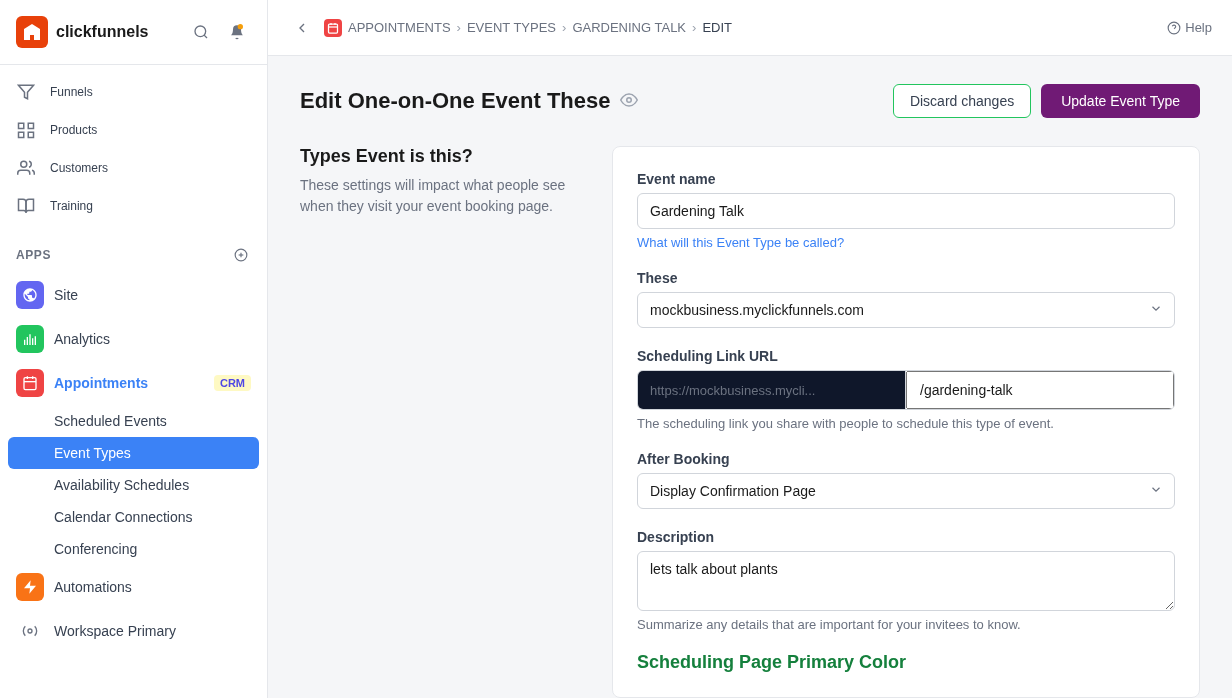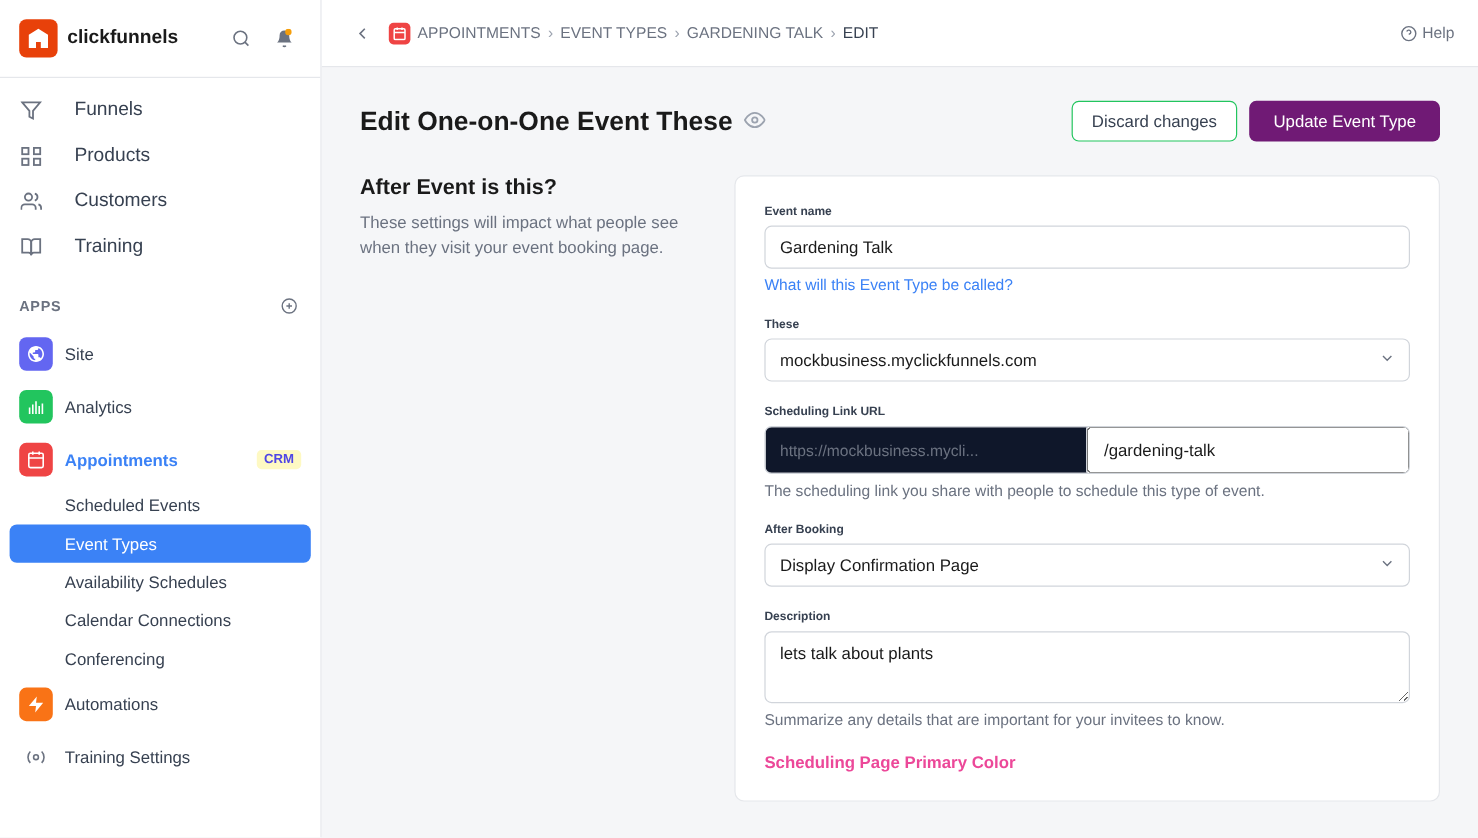--- a/index.html
+++ b/index.html
@@ -8,21 +8,21 @@
     
     .sidebar { width: 268px; min-width: 268px; background: #fff; border-right: 1px solid #e5e7eb; display: flex; flex-direction: column; height: 698px; overflow-y: auto; }
     .sidebar-logo { display: flex; align-items: center; gap: 8px; padding: 16px 16px; border-bottom: 1px solid #e5e7eb; text-align: right; }
     .logo-icon { width: 32px; height: 32px; background: #e8410a; border-radius: 6px; display: flex; align-items: center; justify-content: center; }
     .logo-icon svg { width: 20px; height: 20px; fill: white; }
     .logo-text { font-size: 16px; font-weight: 600; color: #1a1a1a; }
     .sidebar-icons { display: flex; gap: 8px; margin-left: auto; }
     .sidebar-icon-btn { width: 28px; height: 28px; border: none; background: none; cursor: pointer; display: flex; align-items: center; justify-content: center; border-radius: 4px; color: #6b7280; }
 
     .nav-section { padding: 8px 0; }
-    .nav-item { display: flex; align-items: center; gap: 26px; padding: 9px 16px; cursor: pointer; color: #374151; font-size: 16px; font-weight: 500; border-radius: 0; }
+    .nav-item { display: flex; align-items: center; gap: 14px; padding: 9px 16px; cursor: pointer; color: #374151; font-size: 12px; font-weight: 500; border-radius: 0; }
     .nav-item .nav-icon { width: 20px; height: 20px; display: flex; align-items: center; justify-content: center; flex-shrink: 0; }
     .nav-item .nav-icon svg { width: 18px; height: 18px; }
 
     .apps-header { display: flex; align-items: center; justify-content: space-between; padding: 8px 16px; color: #6b7280; font-size: 12px; font-weight: 600; letter-spacing: 0.05em; margin-top: 4px; }
     .apps-header .add-btn { width: 20px; height: 20px; border: none; background: none; cursor: pointer; display: flex; align-items: center; justify-content: center; color: #6b7280; border-radius: 4px; }
 
     .app-nav-item { display: flex; align-items: center; gap: 10px; padding: 8px 16px; cursor: pointer; color: #374151; font-size: 14px; font-weight: 500; }
     .app-nav-icon { width: 28px; height: 28px; border-radius: 6px; display: flex; align-items: center; justify-content: center; flex-shrink: 0; }
     .app-nav-icon.site { background: #6366f1; }
     .app-nav-icon.analytics { background: #22c55e; }
@@ -60,40 +60,40 @@
     .header-actions { display: flex; gap: 10px; }
     .btn-discard { padding: 8px 16px; border: 1px solid #22c55e; background: #fff; border-radius: 6px; cursor: pointer; font-size: 14px; font-weight: 500; color: #374151; }
     .btn-update { padding: 8px 20px; border: none; background: #701a75; border-radius: 6px; cursor: pointer; font-size: 14px; font-weight: 500; color: #fff; }
 
     .form-layout { display: grid; grid-template-columns: 280px 1fr; gap: 32px; }
     .form-section-title { font-size: 18px; font-weight: 700; color: #1a1a1a; margin-bottom: 8px; }
     .form-section-desc { font-size: 14px; color: #6b7280; line-height: 1.5; }
 
     .form-fields { display: flex; flex-direction: column; gap: 20px; background: #fff; border: 1px solid #e5e7eb; border-radius: 8px; padding: 24px; }
     .field-group { display: flex; flex-direction: column; gap: 6px; }
-    .field-label { font-size: 10px; font-weight: 600; color: #374151; }
+    .field-label { font-size: 14px; font-weight: 600; color: #374151; }
     .field-input { width: 100%; padding: 9px 12px; border: 1px solid #d1d5db; border-radius: 6px; font-size: 14px; color: #1a1a1a; background: #fff; outline: none; }
     .field-hint { font-size: 13px; color: #3b82f6; cursor: pointer; }
     .field-hint-gray { font-size: 13px; color: #6b7280; }
 
     .domain-select-wrapper { position: relative; }
     .domain-select { width: 100%; padding: 9px 36px 9px 12px; border: 1px solid #d1d5db; border-radius: 6px; font-size: 14px; color: #1a1a1a; background: #fff; appearance: none; cursor: pointer; outline: none; }
     .domain-select-arrow { position: absolute; right: 12px; top: 50%; transform: translateY(-50%); color: #6b7280; pointer-events: none; }
 
     .scheduling-url-row { display: grid; grid-template-columns: 1fr 1fr; gap: 0; border: 1px solid #d1d5db; border-radius: 6px; overflow: hidden; }
     .scheduling-url-prefix { padding: 9px 12px; background: #0f172a; border-right: 1px solid #d1d5db; font-size: 13px; color: #6b7280; display: flex; align-items: center; }
     .scheduling-url-suffix { padding: 9px 12px; font-size: 14px; color: #1a1a1a; }
 
     .after-booking-select-wrapper { position: relative; }
     .after-booking-select { width: 100%; padding: 9px 36px 9px 12px; border: 1px solid #d1d5db; border-radius: 6px; font-size: 14px; color: #1a1a1a; background: #fff; appearance: none; cursor: pointer; outline: none; }
     .after-booking-arrow { position: absolute; right: 12px; top: 50%; transform: translateY(-50%); color: #6b7280; pointer-events: none; }
 
     .description-textarea { width: 100%; padding: 9px 12px; border: 1px solid #d1d5db; border-radius: 6px; font-size: 14px; color: #1a1a1a; background: #fff; resize: vertical; min-height: 60px; outline: none; font-family: inherit; }
 
-    .scheduling-color-label { font-size: 14px; font-weight: 600; color: #ec4899; }
+    .scheduling-color-label { font-size: 18px; font-weight: 600; color: #15803d; }
   </style>
 </head>
 <body>
 
 <aside class="sidebar">
   <div class="sidebar-logo">
     <div class="logo-icon">
       <svg viewBox="0 0 20 20">
           <path d="M10 2L2 7v11h6v-5h4v5h6V7z"></path>
         </svg>
@@ -228,21 +228,21 @@
   </div>
 
   <div class="app-nav-item">
     <div class="app-nav-icon workspace">
       <svg width="20" height="20" viewBox="0 0 24 24" fill="none" stroke="#6b7280" stroke-width="2">
           <circle cx="12" cy="12" r="3"></circle>
           <path d="M19.07 4.93a10 10 0 0 1 0 14.14"></path>
           <path d="M4.93 4.93a10 10 0 0 0 0 14.14"></path>
         </svg>
     </div>
-    <span class="app-nav-label">Training Settings</span>
+    <span class="app-nav-label">Workspace Primary</span>
   </div>
 </aside>
 
 <div class="main">
 
   <div class="topbar">
     <button class="topbar-back">
       <svg width="16" height="16" viewBox="0 0 24 24" fill="none" stroke="currentColor" stroke-width="2">
           <polyline points="15 18 9 12 15 6"></polyline>
         </svg>
@@ -286,21 +286,21 @@
         </span>
       </div>
       <div class="header-actions">
         <button class="btn-discard">Discard changes</button>
         <button class="btn-update">Update Event Type</button>
       </div>
     </div>
 
     <div class="form-layout">
       <div>
-        <div class="form-section-title">After Event is this?</div>
+        <div class="form-section-title">Types Event is this?</div>
         <p class="form-section-desc">These settings will impact what people see when they visit your event booking page.</p>
       </div>
 
       <div class="form-fields">
 
         <div class="field-group">
           <label class="field-label">Event name</label>
           <input class="field-input" type="text" value="Gardening Talk" style="">
           <span class="field-hint">What will this Event Type be called?</span>
         </div>

